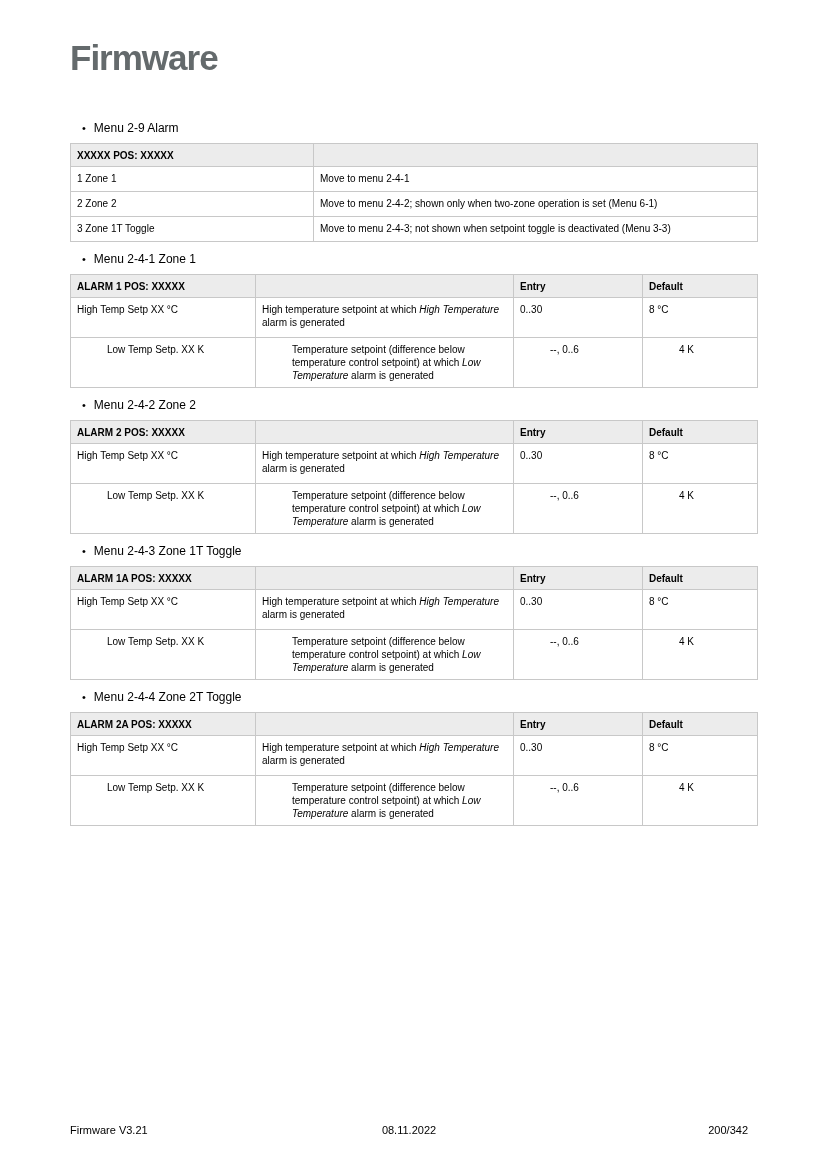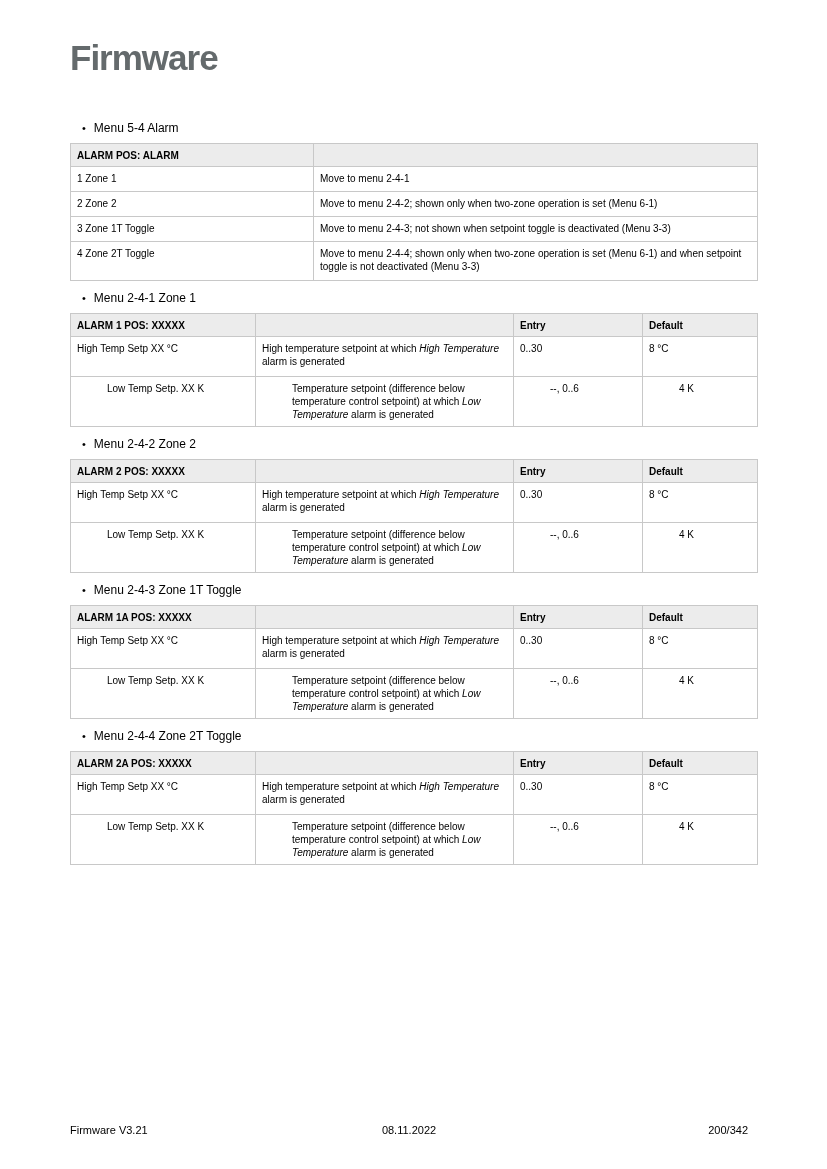--- a/index.html
+++ b/index.html
@@ -79,49 +79,45 @@
 </head>
 <body>
 
 <div class="page">
   <div class="content">
 
     <div class="logo">Firmware</div>
 
     <div class="section-heading heading-first">
       <span class="bullet">•</span>
-      <span>Menu 5-4 Alarm</span>
+      <span>Menu 2-9 Alarm</span>
     </div>
     <table class="menu-table">
       <colgroup>
           <col style="width:243px">
           <col style="width:444px">
         </colgroup>
       <thead>
         <tr>
-          <th>ALARM POS: ALARM</th>
+          <th>XXXXX POS: XXXXX</th>
           <th></th>
         </tr>
       </thead>
       <tbody>
         <tr>
           <td>1 Zone 1</td>
           <td>Move to menu 2-4-1</td>
         </tr>
         <tr>
           <td>2 Zone 2</td>
           <td>Move to menu 2-4-2; shown only when two-zone operation is set (Menu 6-1)</td>
         </tr>
         <tr>
           <td>3 Zone 1T Toggle</td>
           <td>Move to menu 2-4-3; not shown when setpoint toggle is deactivated (Menu 3-3)</td>
-        </tr>
-        <tr class="tall">
-          <td>4 Zone 2T Toggle</td>
-          <td>Move to menu 2-4-4; shown only when two-zone operation is set (Menu 6-1) and when setpoint toggle is not deactivated (Menu 3-3)</td>
         </tr>
       </tbody>
     </table>
 
     <div class="section-heading heading-next">
       <span class="bullet">•</span>
       <span>Menu 2-4-1 Zone 1</span>
     </div>
     <table class="param-table">
       <colgroup>

